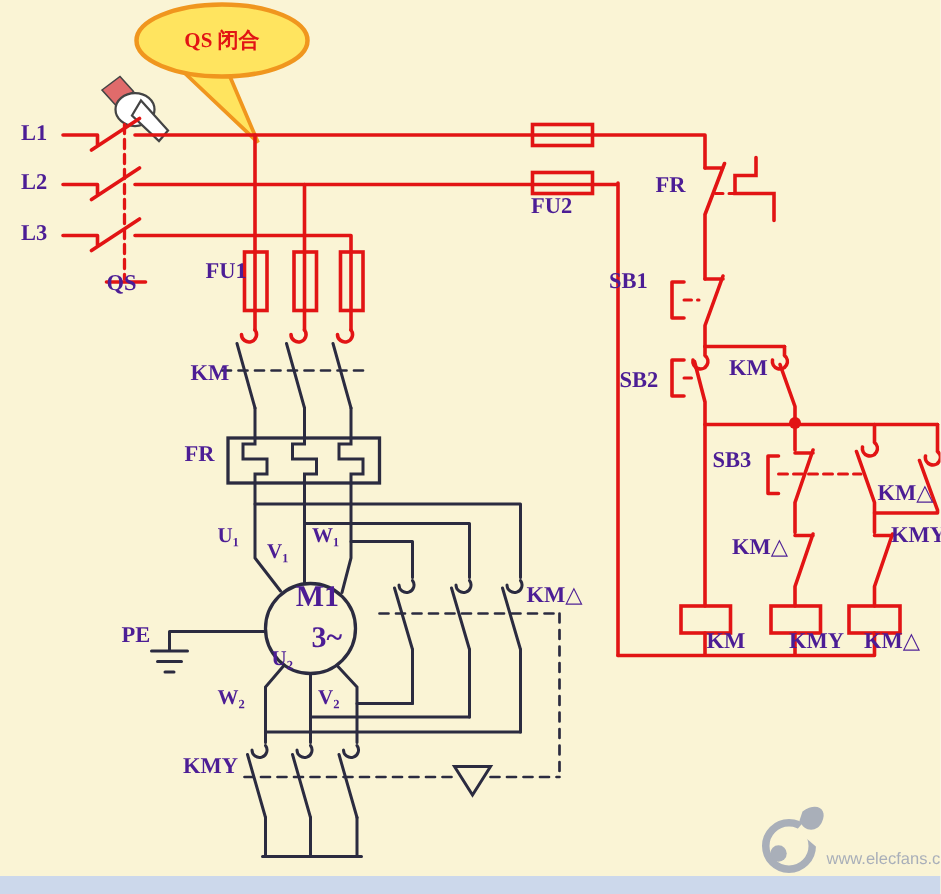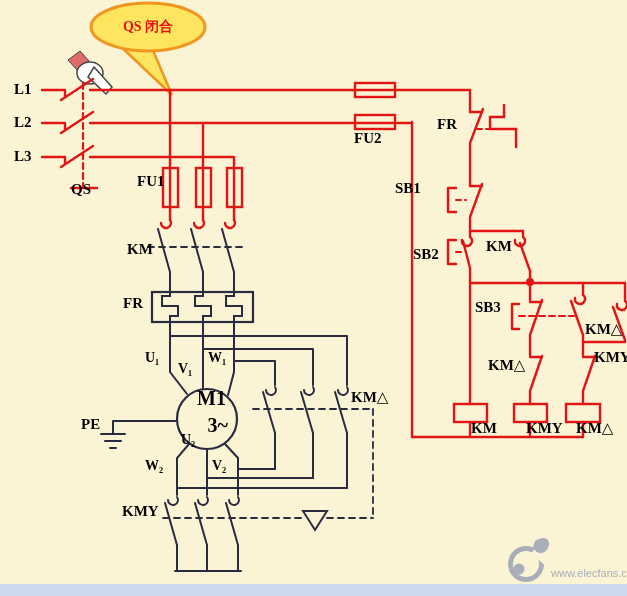--- a/index.html
+++ b/index.html
@@ -1,19 +1,19 @@
 <!DOCTYPE html>
 <html><head>
 <meta charset="utf-8">
 <style>
   html,body{margin:0;padding:0;}
   .stage{position:relative;width:627px;height:596px;background:#FAF4D5;overflow:hidden;
          font-family:"Liberation Serif","DejaVu Serif",serif;}
   .stage svg{position:absolute;left:0;top:0;}
-  .lbl{position:absolute;color:#000000;font-weight:bold;font-size:15px;line-height:1;white-space:nowrap;}
+  .lbl{position:absolute;color:#4c1d95;font-weight:bold;font-size:15px;line-height:1;white-space:nowrap;}
   .lbl.small{font-size:14px;}
   .lbl.big{font-size:20px;text-align:right;}
   .callout-text{position:absolute;left:92px;top:8px;width:112px;height:38px;display:flex;
                 align-items:center;justify-content:center;color:#E21414;font-weight:bold;font-size:14px;}
   .wm-brand{position:absolute;left:549px;top:540px;color:#A9AFB9;font-weight:bold;
             font-style:italic;font-size:21px;font-family:"Liberation Sans","DejaVu Sans",sans-serif;}
   .wm-url{position:absolute;left:551px;top:567px;color:#A9AFB9;font-size:11px;
           font-family:"Liberation Sans","DejaVu Sans",sans-serif;}
   .footer-strip{position:absolute;left:0;top:584px;width:627px;height:12px;background:#CCD8EB;}
 </style>
@@ -187,21 +187,21 @@
   <div class="lbl small" style="left:145px;top:351px">U₁</div>
   <div class="lbl small" style="left:178px;top:362px">V₁</div>
   <div class="lbl small" style="left:208px;top:351px">W₁</div>
   <div class="lbl small" style="left:145px;top:459px">W₂</div>
   <div class="lbl small" style="left:181px;top:433px">U₂</div>
   <div class="lbl small" style="left:212px;top:459px">V₂</div>
   <div class="lbl big" style="left:188px;top:388px;width:38px">M1</div>
   <div class="lbl big" style="left:186px;top:415px;width:42px">3~</div>
 
   <div class="lbl" style="left:437px;top:117px">FR</div>
-  <div class="lbl" style="left:395px;top:181px">SB1</div>
+  <div class="lbl" style="left:406px;top:181px">SB1</div>
   <div class="lbl" style="left:413px;top:247px">SB2</div>
   <div class="lbl" style="left:486px;top:239px">KM</div>
   <div class="lbl" style="left:475px;top:300px">SB3</div>
   <div class="lbl" style="left:488px;top:358px">KM△</div>
   <div class="lbl" style="left:585px;top:322px">KM△</div>
   <div class="lbl" style="left:594px;top:350px">KMY</div>
   <div class="lbl" style="left:471px;top:421px">KM</div>
   <div class="lbl" style="left:526px;top:421px">KMY</div>
   <div class="lbl" style="left:576px;top:421px">KM△</div>
 

